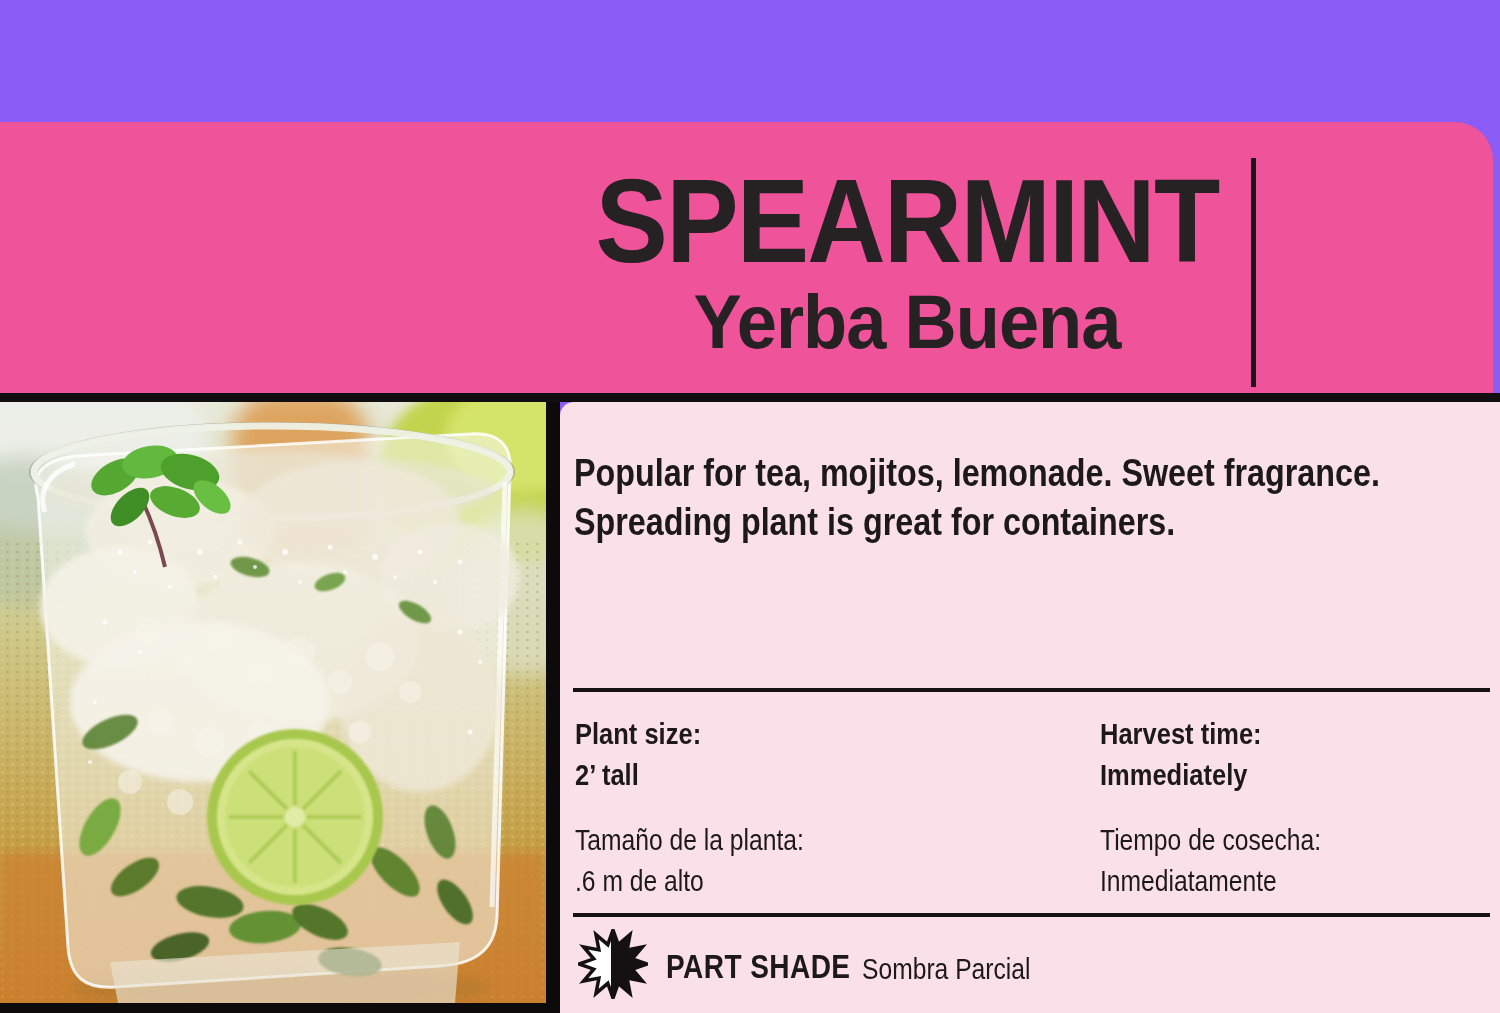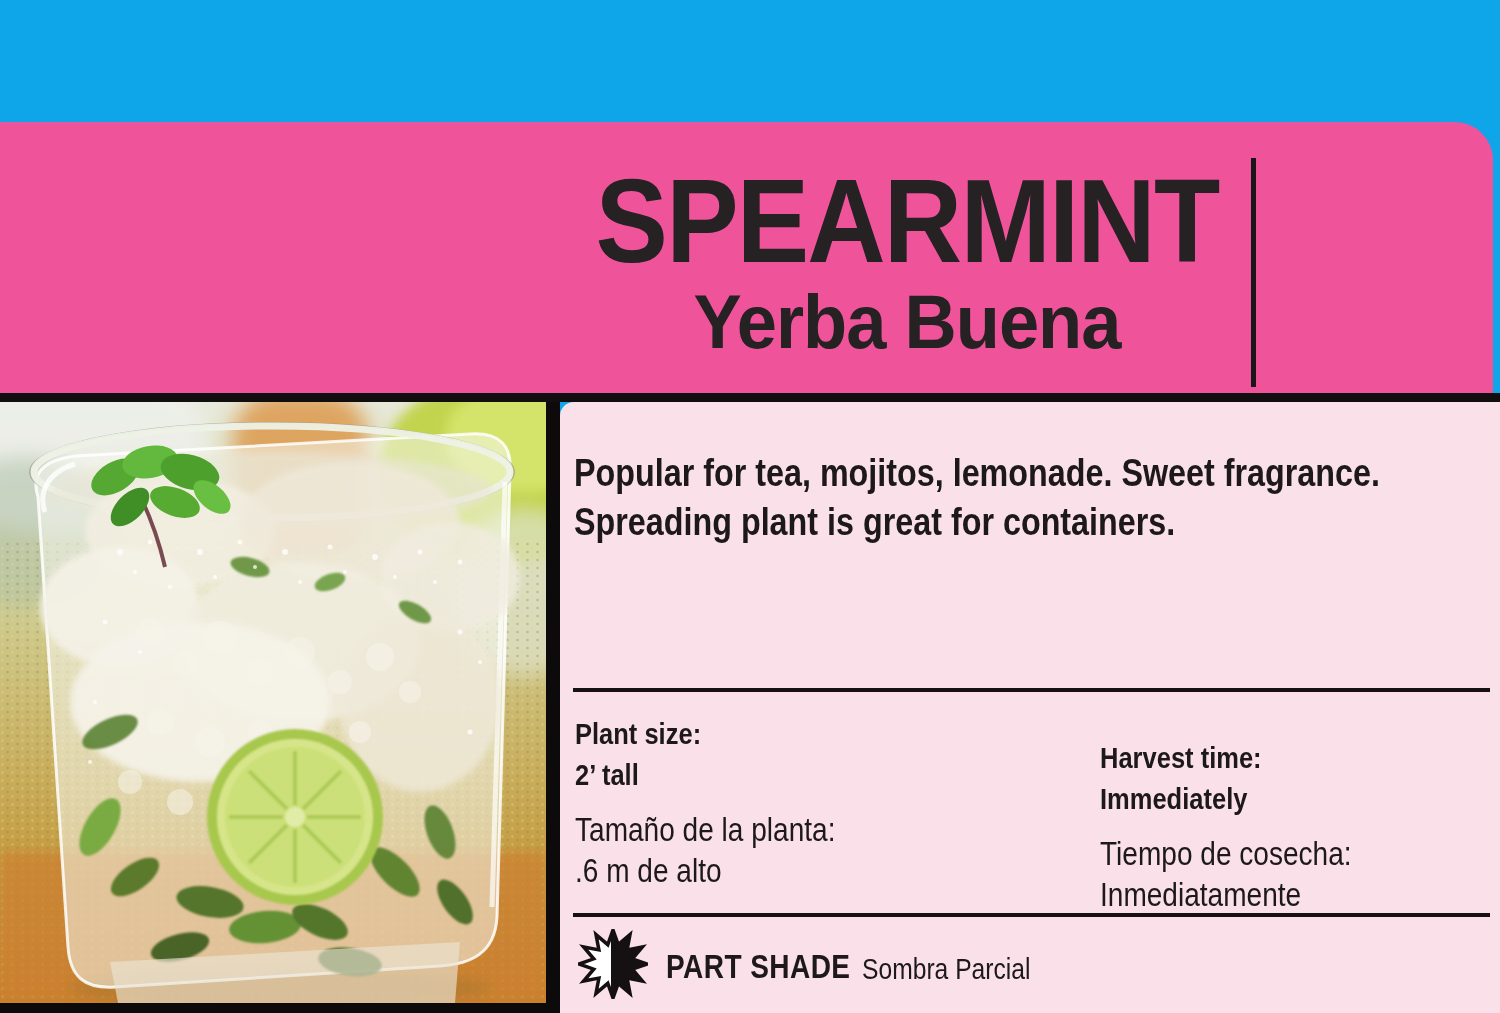--- a/index.html
+++ b/index.html
@@ -1,18 +1,18 @@
 <!DOCTYPE html>
 <html><head>
 <meta charset="utf-8">
 <style>
   html,body { margin:0; padding:0; background:#ffffff; }
   .stage {
     position:relative; width:1500px; height:1013px; overflow:hidden;
-    background:#0ea5e9; font-family:"Liberation Sans", sans-serif;
+    background:#8b5cf6; font-family:"Liberation Sans", sans-serif;
     color:#221e1f;
   }
   
   .header-band {
     position:absolute; left:0; top:122px; width:1493px; height:271px;
     background:#ef549b; border-top-right-radius:38px;
   }
   .header-underline {
     position:absolute; left:0; top:393px; width:1500px; height:9px;
     background:#120e0f;
@@ -51,23 +51,23 @@
     transform:scaleX(0.85); transform-origin:0 50%; white-space:nowrap;
   }
   .desc-en { position:absolute; left:14px; top:47px;  font-size:38px; font-weight:bold; line-height:49px; }
   .desc-es { position:absolute; left:14px; top:168px; font-size:36px; line-height:49px; }
   .rule { position:absolute; left:13px; width:917px; height:4px; background:#161213; }
   .rule-1 { top:286px; }
   .rule-2 { top:511px; }
   .detail { position:absolute; font-size:30px; line-height:41px; }
   .detail.bold { font-weight:bold; }
   .d-left  { left:15px; }
-  .d-right { left:540px;margin-top:24px; }
+  .d-right { left:540px; }
   .row-en  { top:311px; }
-  .row-es  { top:407px; font-size:33px; }
+  .row-es  { top:418px; font-size:29px; }
   .exposure-icon { position:absolute; left:18px; top:527px; width:70px; height:70px; }
   .exposure-label {
     position:absolute; left:106px; top:545px; font-size:33px; font-weight:bold;
     line-height:40px; letter-spacing:0.5px;
   }
   .exposure-label-es {
     position:absolute; left:302px; top:549px; font-size:29px; line-height:36px;
   }
 </style>
 </head>

